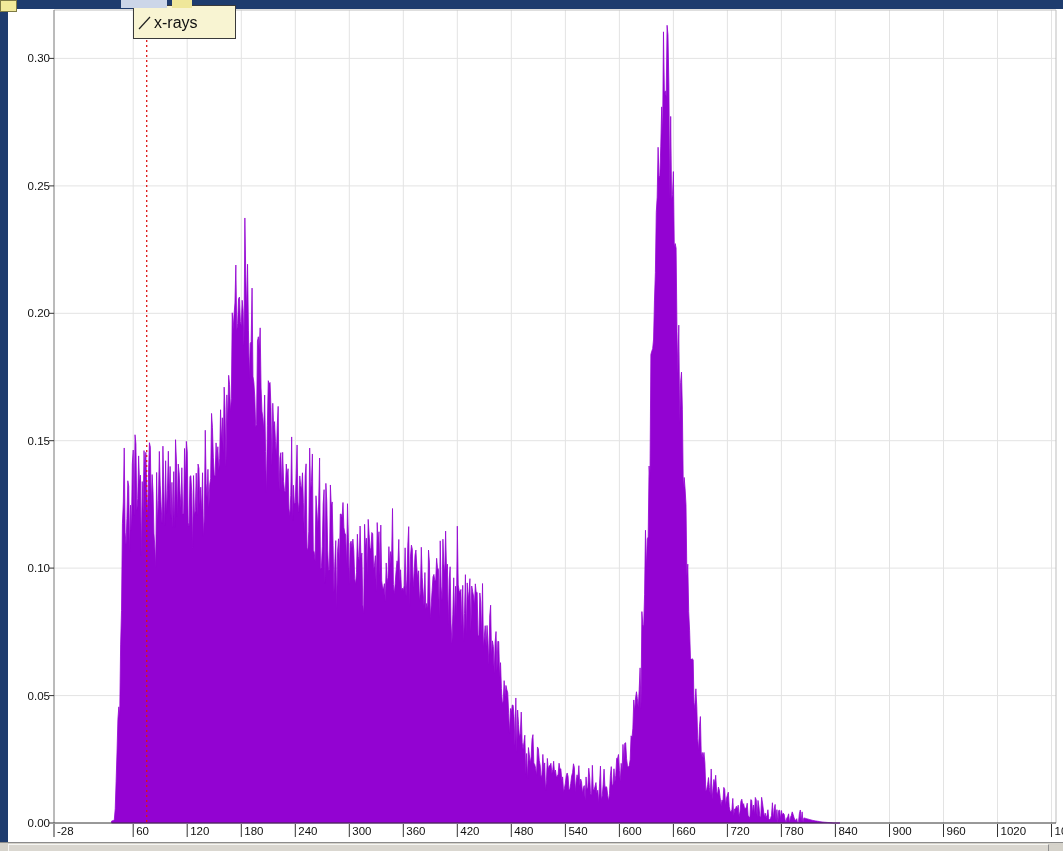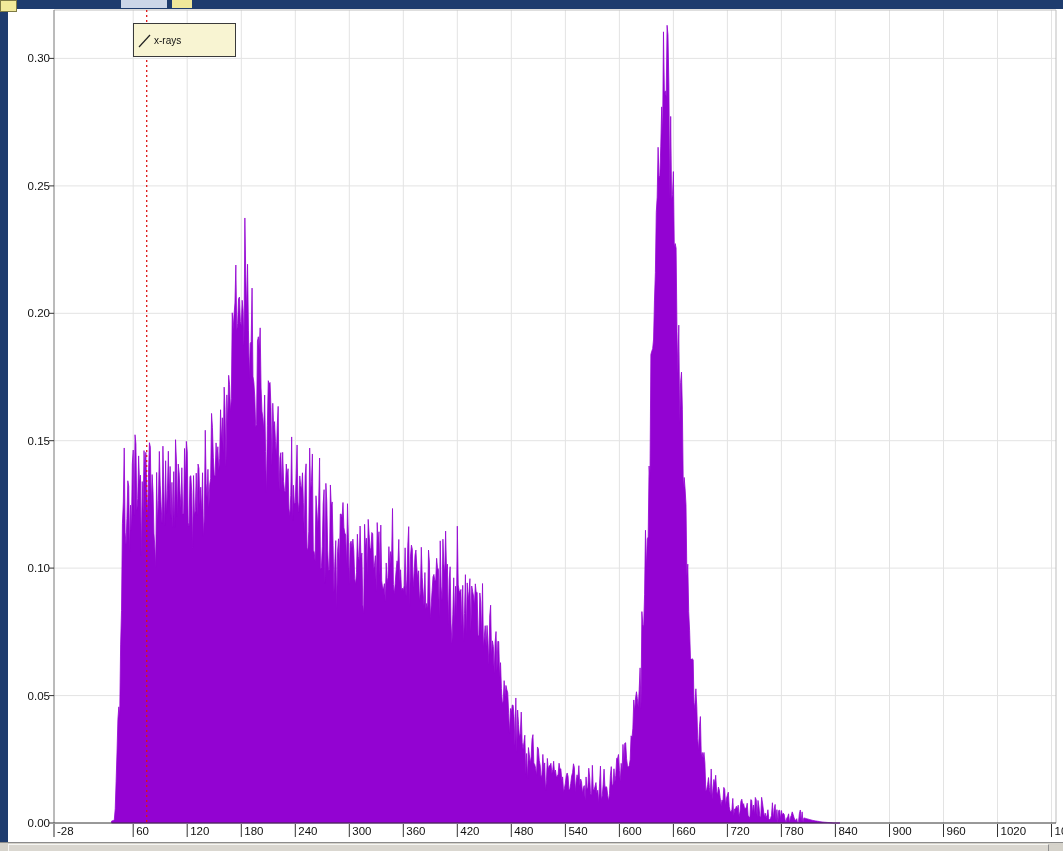--- a/index.html
+++ b/index.html
@@ -29,24 +29,24 @@
   .left-edge {
     position:absolute; left:0; top:9px; width:8px; height:833px;
     background:#1e3c6e;
   }
   .plot-svg {
     position:absolute; left:8px; top:9px; width:1055px; height:833px;
     display:block;
   }
   .plot-svg text { font-family:"Liberation Sans", sans-serif; }
   .marker-box {
-    position:absolute; left:133px; top:23px; width:103px; height:17px;
+    position:absolute; left:133px; top:5px; width:103px; height:17px;
     background:#f8f4d2; border:1px solid #3a3a3a;
     display:flex; align-items:center; gap:3px; padding:16px 4px;
-    font-size:10px; line-height:15px; color:#111; z-index:4;
+    font-size:16px; line-height:15px; color:#111; z-index:4;
   }
   .scrollbar {
     position:absolute; left:0; top:842px; width:1063px; height:9px;
     background:#d5d2ca; border-top:1px solid #8c8c8c;
   }
   .scroll-thumb {
     position:absolute; left:8px; top:1px; width:1041px; height:8px;
     background:#dad7d0;
     border-top:1px solid #f6f6f3; border-left:1px solid #f6f6f3;
     border-right:1px solid #8f8f8f; border-bottom:1px solid #8f8f8f;

